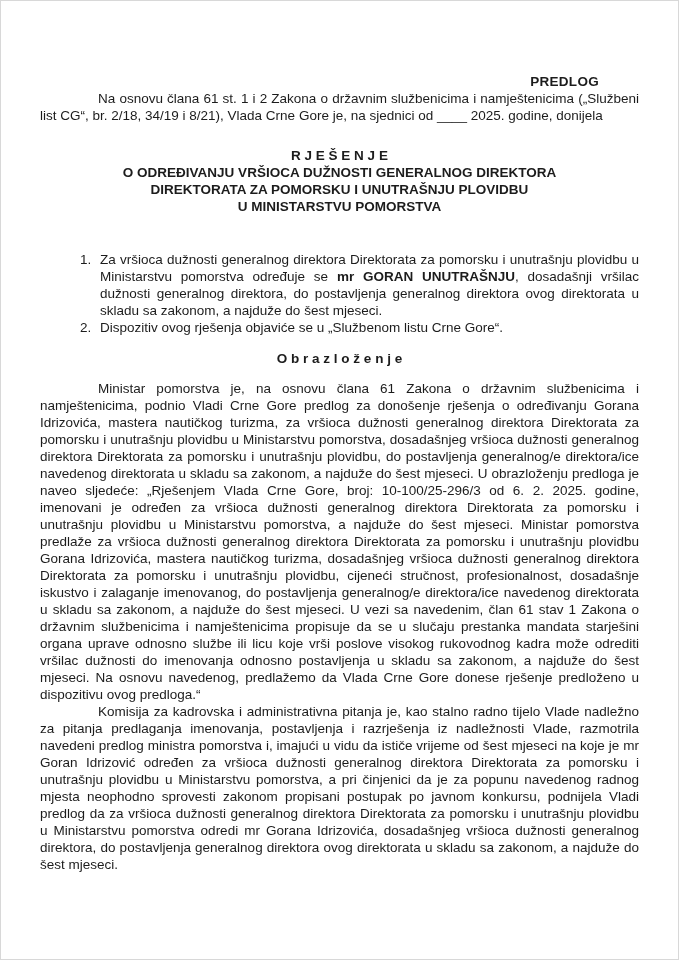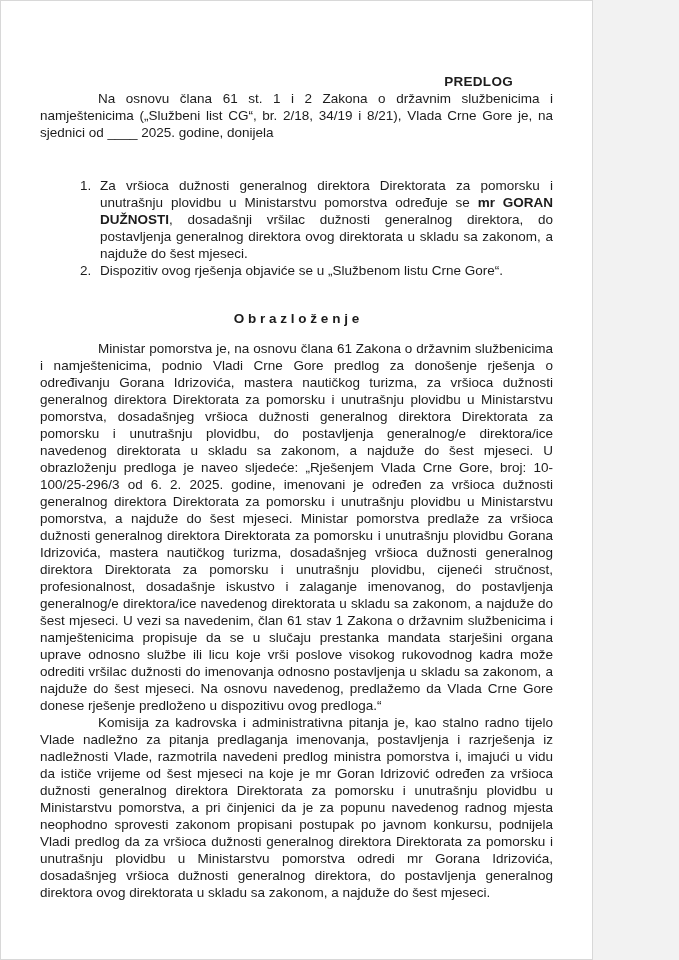--- a/index.html
+++ b/index.html
@@ -3,21 +3,21 @@
 <meta charset="utf-8">
 <style>
   * { box-sizing: border-box; margin: 0; padding: 0; }
   html, body { background: #f2f2f2; }
   body {
     width: 679px;
     height: 960px;
     font-family: "Liberation Sans", sans-serif;
   }
   .sheet {
-    width: 593px;
+    width: 679px;
     height: 960px;
     background: #ffffff;
     border: 1px solid #d8d8d8;
     padding: 72px 39px 20px 39px;
     color: #1c1c1c;
     font-size: 13.5px;
     line-height: 17px;
     overflow: hidden;
   }
   .bold { font-weight: bold; }
@@ -41,42 +41,48 @@
   .list {
     margin-top: 36px;
     margin-left: 40px;
   }
   .list-item { display: flex; }
   .list-item .num { flex: 0 0 20px; width: 20px; }
   .list-item .txt { flex: 1; text-align: justify; }
   .obrazlozenje {
     text-align: center;
     font-weight: bold;
-    margin-top: 31px;
+    margin-top: 14px;
   }
   .body-para {
     text-align: justify;
     text-indent: 58px;
   }
   .body-para.first { margin-top: 13px; }
 </style>
 </head>
 <body>
 
 <div class="sheet">
 
   <div class="predlog">PREDLOG</div>
 
   <p class="intro">Na osnovu člana 61 st. 1 i 2 Zakona o državnim službenicima i namještenicima („Službeni list CG“, br. 2/18, 34/19 i 8/21), Vlada Crne Gore je, na sjednici od ____ 2025. godine, donijela</p>
 
+  <div class="title-block">
+    <div class="line">R J E Š E N J E</div>
+    <div class="line">O ODREĐIVANJU VRŠIOCA DUŽNOSTI GENERALNOG DIREKTORA</div>
+    <div class="line">DIREKTORATA ZA POMORSKU I UNUTRAŠNJU PLOVIDBU</div>
+    <div class="line">U MINISTARSTVU POMORSTVA</div>
+  </div>
 
   <div class="list">
     <div class="list-item">
       <span class="num">1.</span>
-      <span class="txt"><span>Za vršioca dužnosti generalnog direktora Direktorata za pomorsku i unutrašnju plovidbu u Ministarstvu pomorstva određuje se </span><span class="bold">mr GORAN DUŽNOSTI</span><span>, dosadašnji vršilac dužnosti generalnog direktora, do postavljenja generalnog direktora ovog direktorata u skladu sa zakonom, a najduže do šest mjeseci.</span></span>
+      <span class="txt"><span>Za vršioca dužnosti generalnog direktora Direktorata za pomorsku i unutrašnju plovidbu u Ministarstvu pomorstva određuje se </span><span class="bold">mr GORAN UNUTRAŠNJU</span><span>, dosadašnji vršilac dužnosti generalnog direktora, do postavljenja generalnog direktora ovog direktorata u skladu sa zakonom, a najduže do šest mjeseci.</span></span>
     </div>
     <div class="list-item">
       <span class="num">2.</span>
       <span class="txt">Dispozitiv ovog rješenja objaviće se u „Službenom listu Crne Gore“.</span>
     </div>
   </div>
 
   <div class="obrazlozenje">O b r a z l o ž e n j e</div>
 
   <p class="body-para first">Ministar pomorstva je, na osnovu člana 61 Zakona o državnim službenicima i namještenicima, podnio Vladi Crne Gore predlog za donošenje rješenja o određivanju Gorana Idrizovića, mastera nautičkog turizma, za vršioca dužnosti generalnog direktora Direktorata za pomorsku i unutrašnju plovidbu u Ministarstvu pomorstva, dosadašnjeg vršioca dužnosti generalnog direktora Direktorata za pomorsku i unutrašnju plovidbu, do postavljenja generalnog/e direktora/ice navedenog direktorata u skladu sa zakonom, a najduže do šest mjeseci. U obrazloženju predloga je naveo sljedeće: „Rješenjem Vlada Crne Gore, broj: 10-100/25-296/3 od 6. 2. 2025. godine, imenovani je određen za vršioca dužnosti generalnog direktora Direktorata za pomorsku i unutrašnju plovidbu u Ministarstvu pomorstva, a najduže do šest mjeseci. Ministar pomorstva predlaže za vršioca dužnosti generalnog direktora Direktorata za pomorsku i unutrašnju plovidbu Gorana Idrizovića, mastera nautičkog turizma, dosadašnjeg vršioca dužnosti generalnog direktora Direktorata za pomorsku i unutrašnju plovidbu, cijeneći stručnost, profesionalnost, dosadašnje iskustvo i zalaganje imenovanog, do postavljenja generalnog/e direktora/ice navedenog direktorata u skladu sa zakonom, a najduže do šest mjeseci. U vezi sa navedenim, član 61 stav 1 Zakona o državnim službenicima i namještenicima propisuje da se u slučaju prestanka mandata starješini organa uprave odnosno službe ili licu koje vrši poslove visokog rukovodnog kadra može odrediti vršilac dužnosti do imenovanja odnosno postavljenja u skladu sa zakonom, a najduže do šest mjeseci. Na osnovu navedenog, predlažemo da Vlada Crne Gore donese rješenje predloženo u dispozitivu ovog predloga.“</p>

